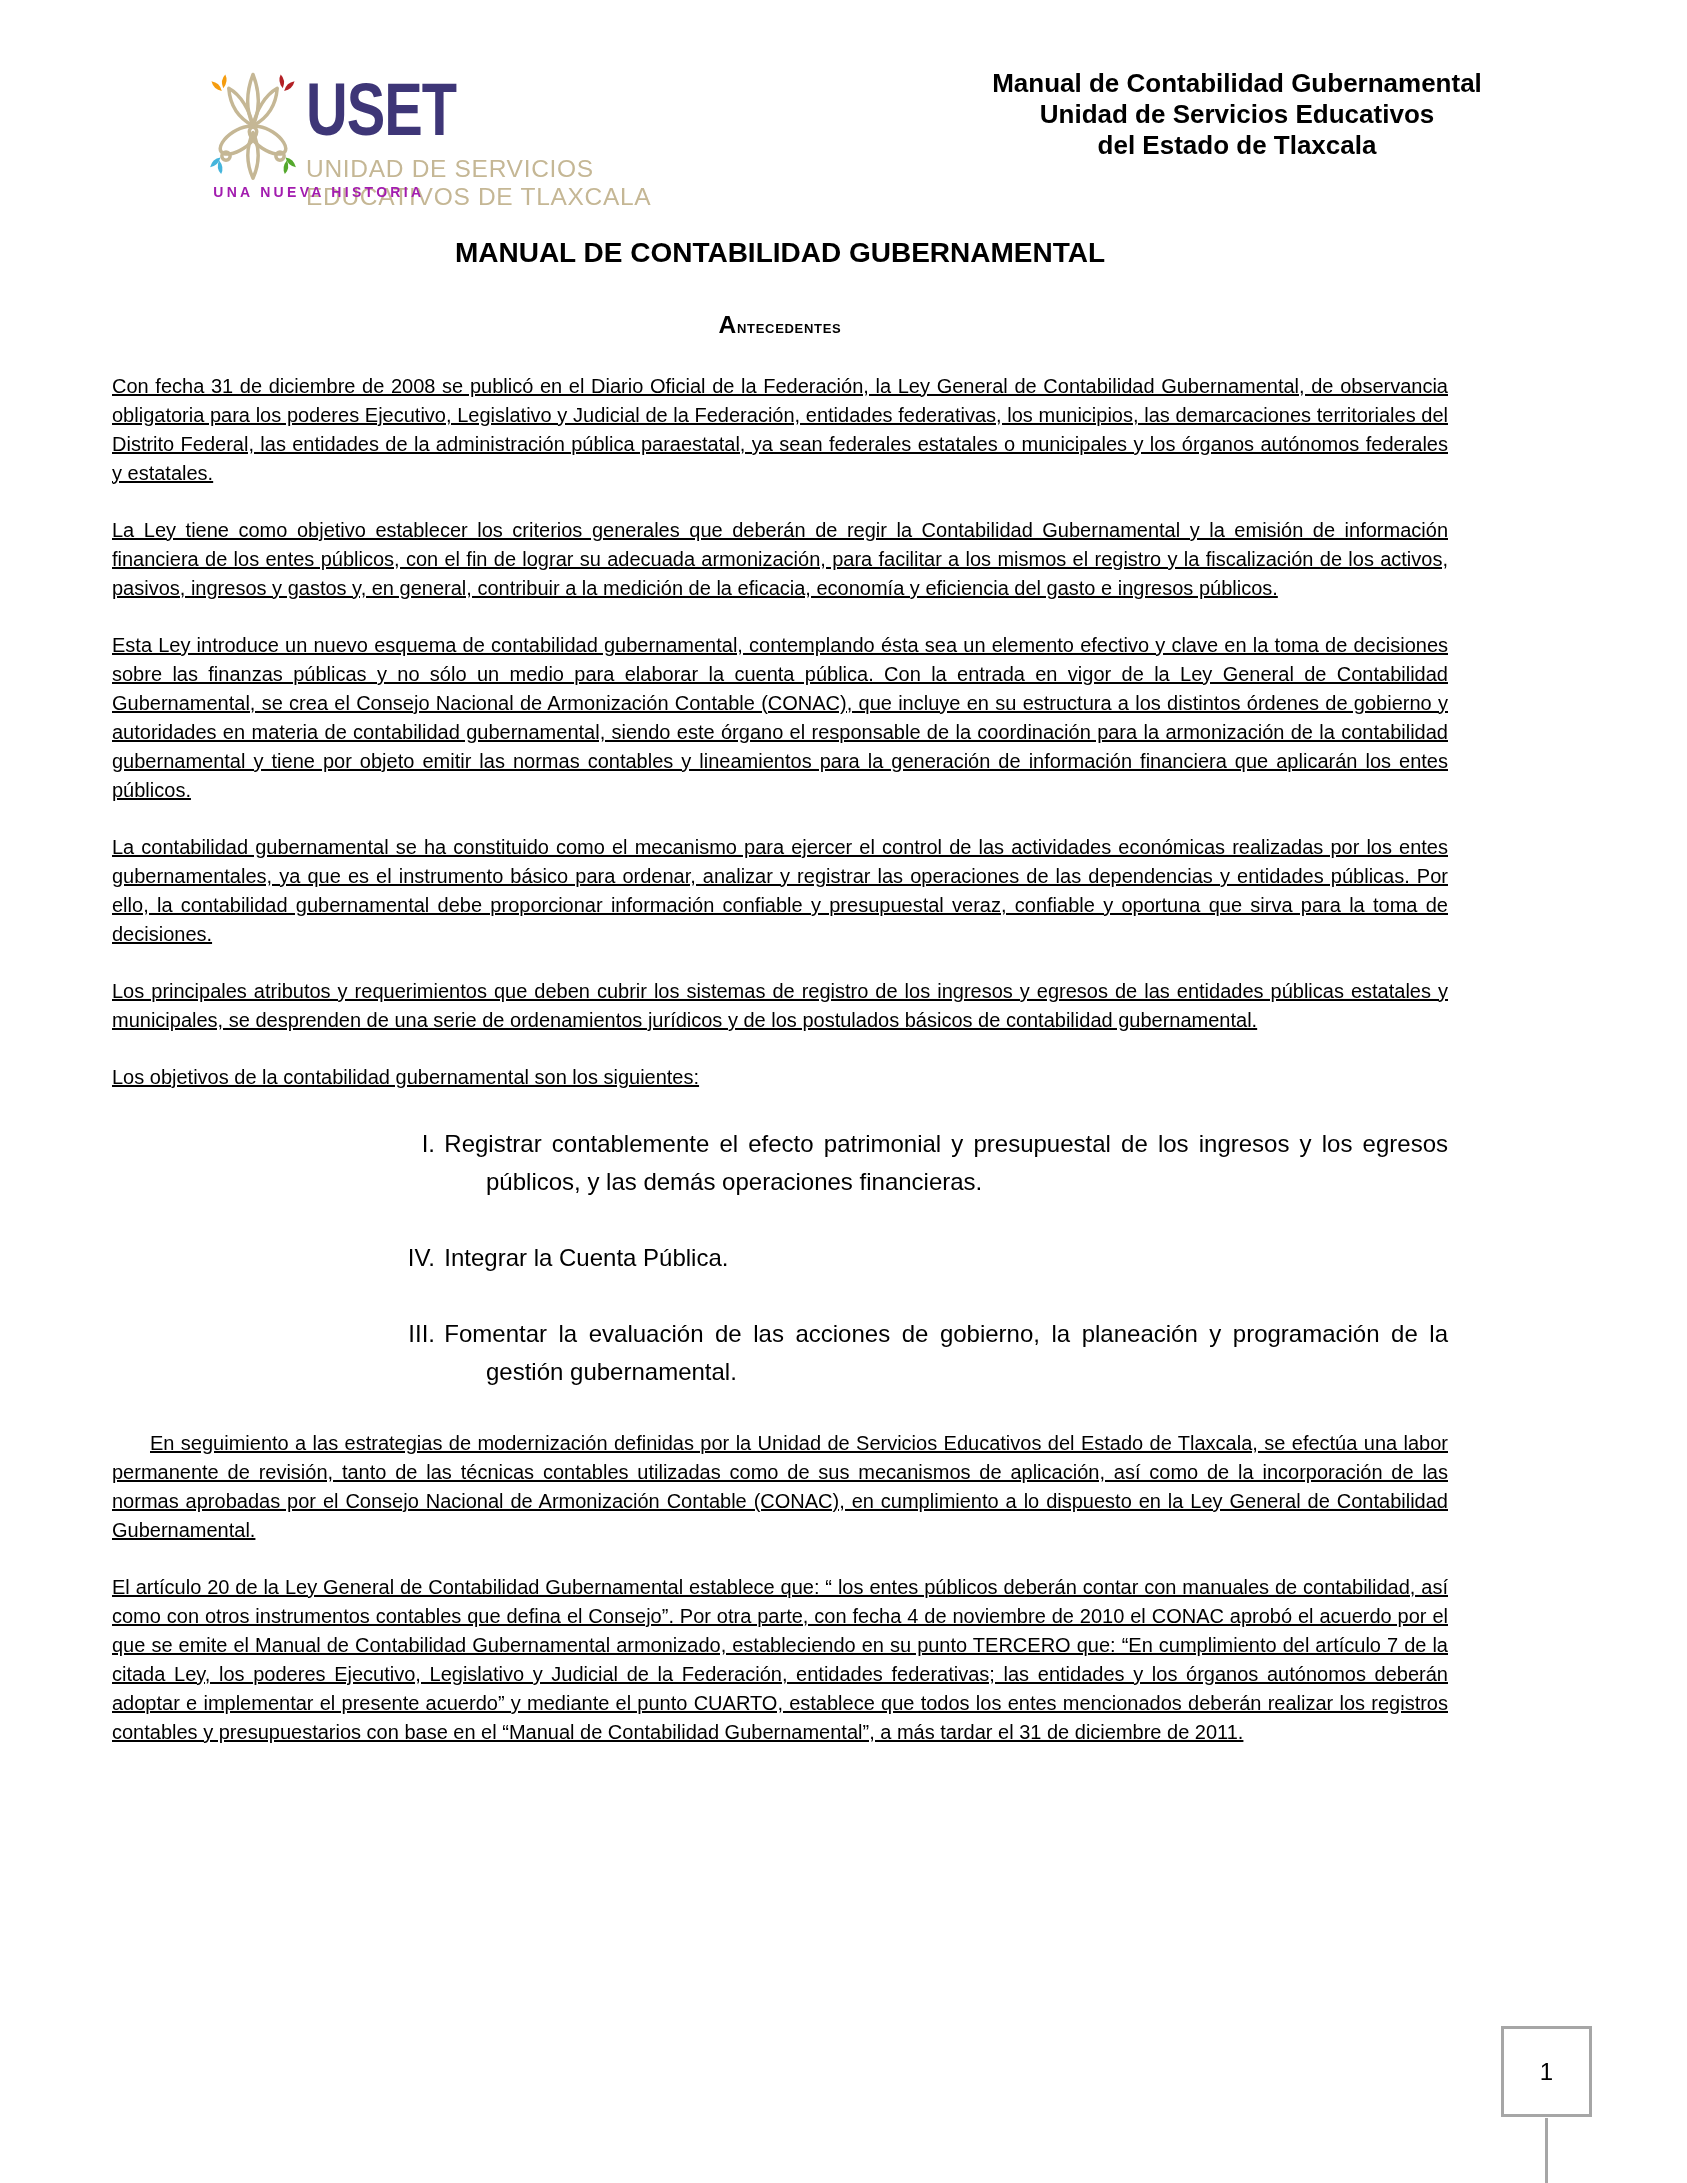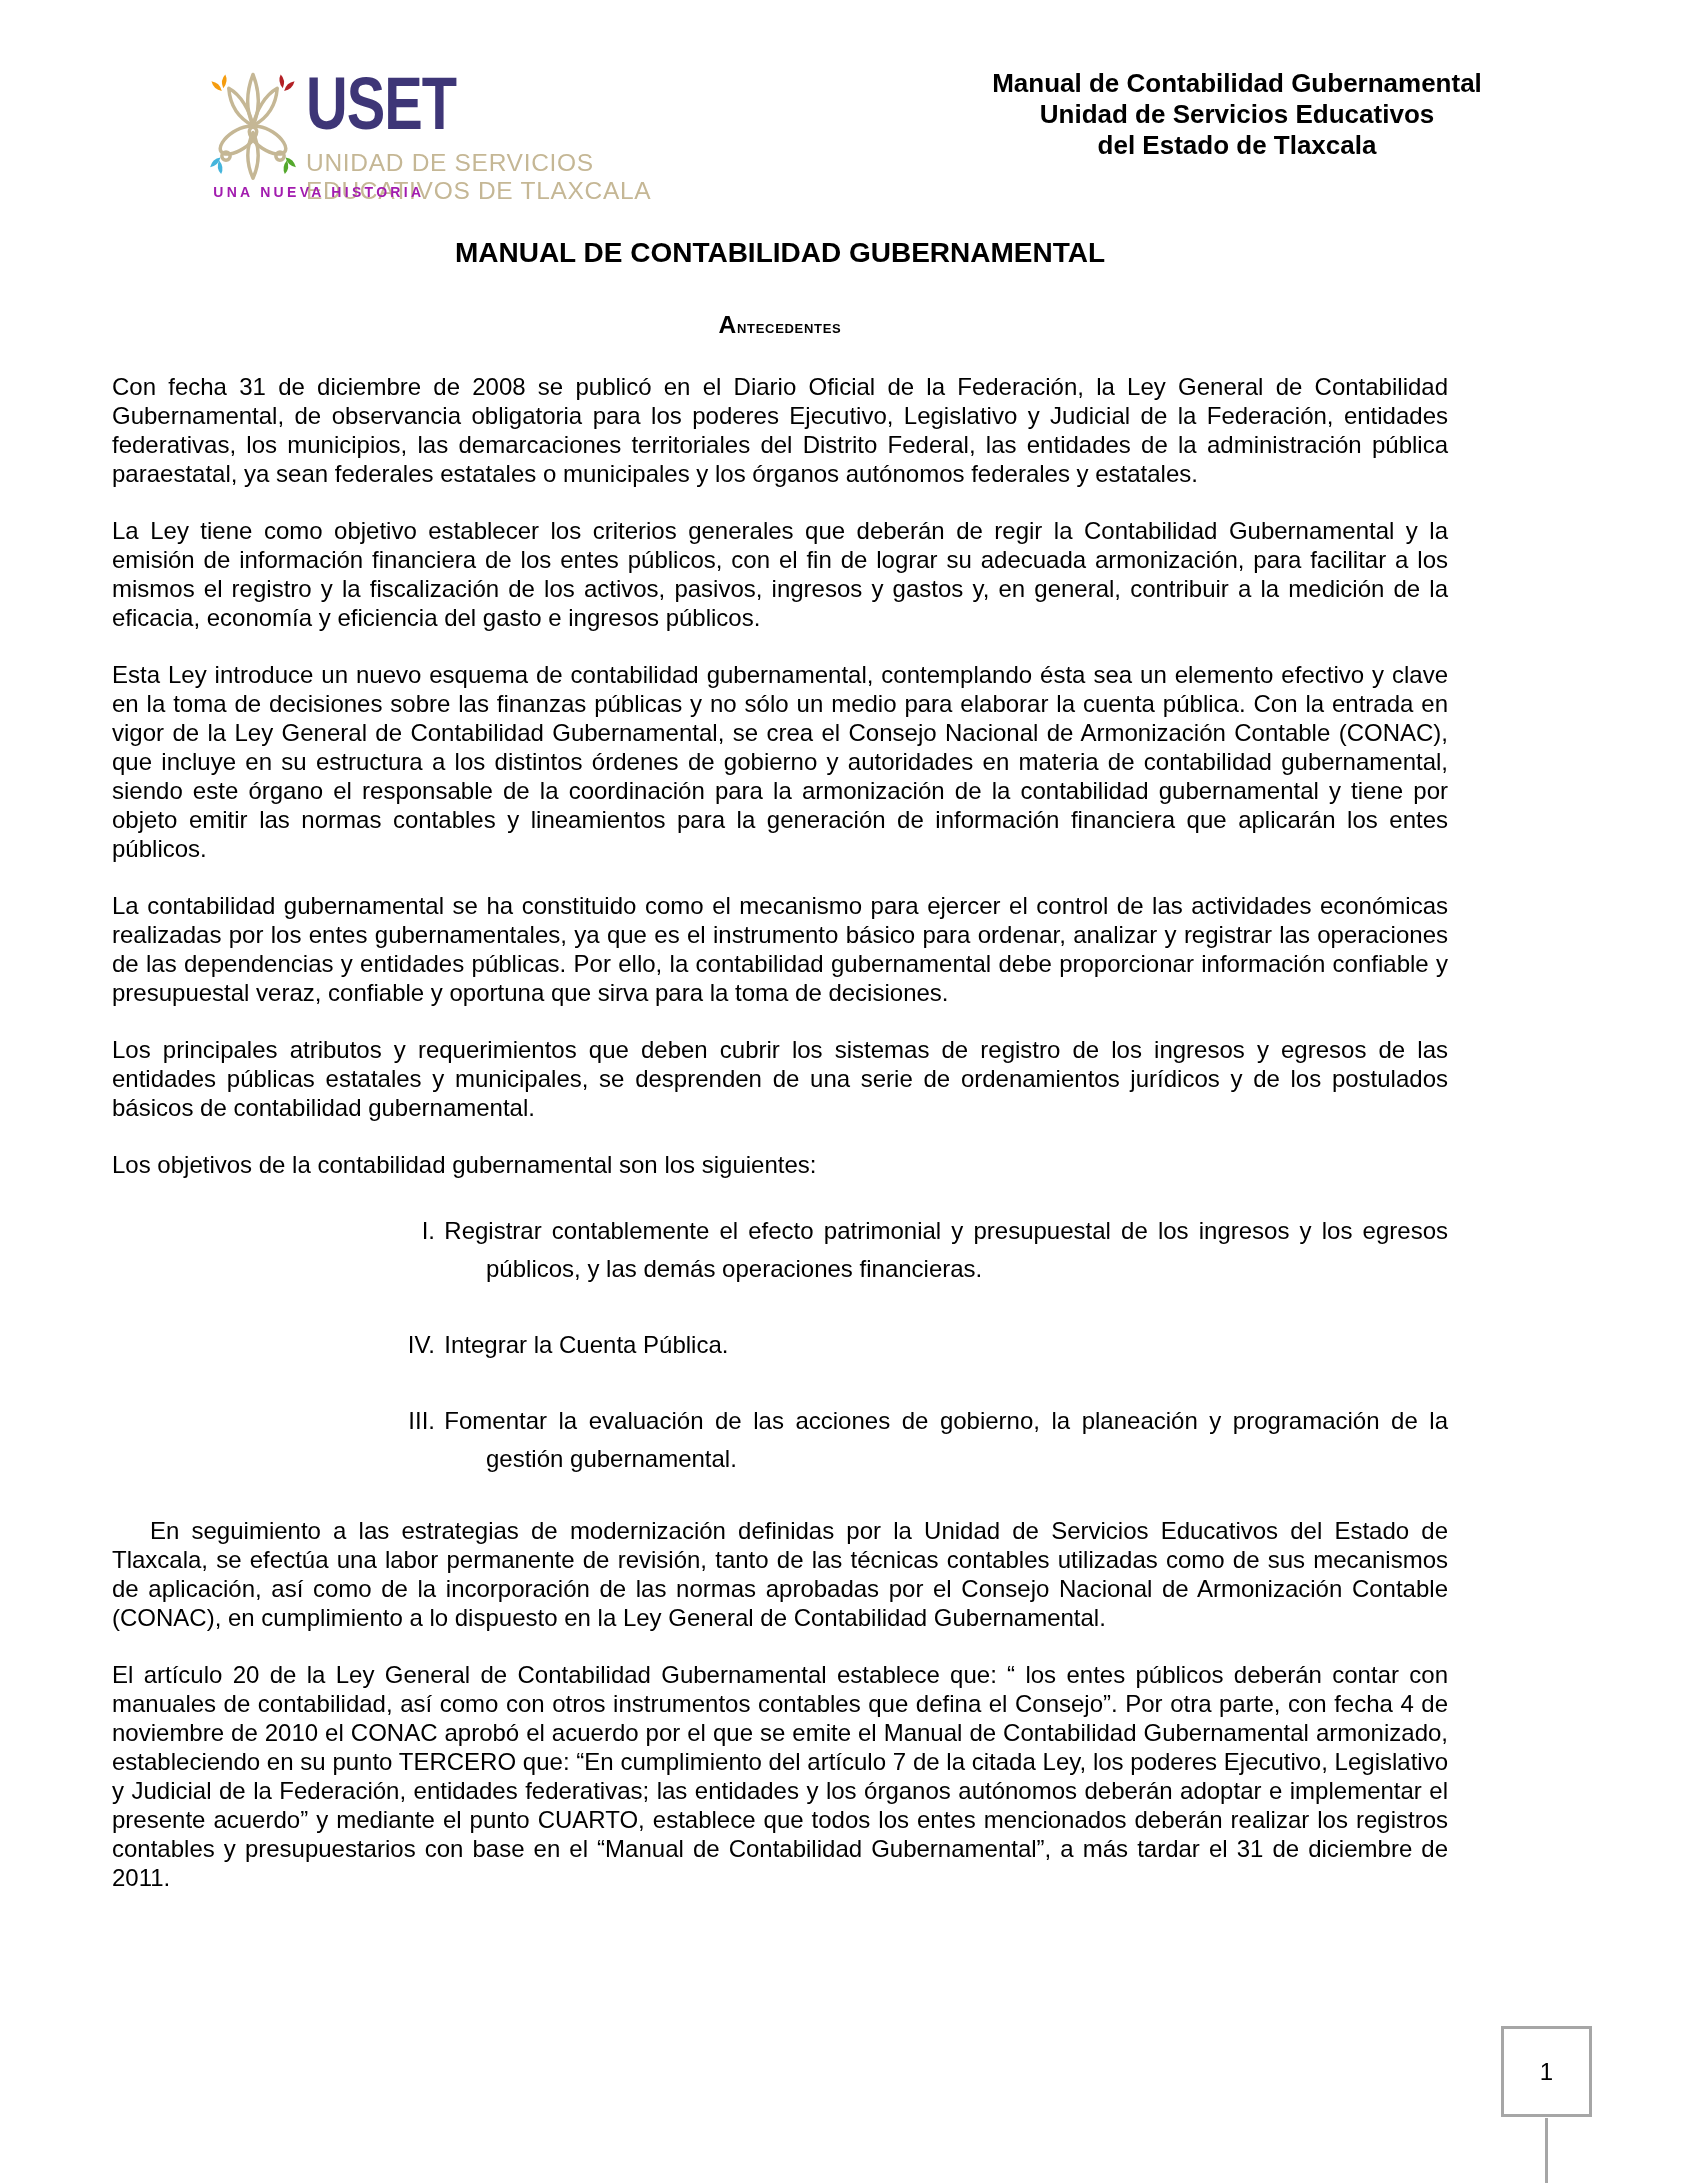--- a/index.html
+++ b/index.html
@@ -7,21 +7,21 @@
     position:relative;
     width:1687px;height:2183px;
     background:#ffffff;
     font-family:"Liberation Sans", sans-serif;
     color:#000;
     overflow:hidden;
   }
   
   .logo-block{position:absolute;left:208px;top:63px;width:476px;height:152px;}
   .flower{position:absolute;left:0;top:5.3px;width:90px;height:116px;}
-  .wordmark{position:absolute;left:98px;top:10px;}
+  .wordmark{position:absolute;left:98px;top:16px;}
   .uset-acronym{
     display:inline-block;
     font-weight:bold;font-size:74px;line-height:61px;
     color:#3E3677;letter-spacing:-1.3px;
     transform:scaleX(0.78);transform-origin:left top;
   }
   .logo-sub{color:#C5B795;font-size:24.5px;line-height:28.4px;letter-spacing:0.7px;margin-top:14.6px;}
   .logo-tagline{
     position:absolute;left:5.3px;top:121px;width:132px;
     color:#a21caf;font-weight:bold;font-size:14px;letter-spacing:3.3px;white-space:nowrap;
@@ -36,22 +36,23 @@
   }
   .doc-title{
     text-align:center;font-weight:bold;font-size:28px;line-height:32px;margin:0;
   }
   .doc-subtitle{
     text-align:center;font-weight:bold;margin-top:42px;letter-spacing:0.7px;
   }
   .doc-subtitle .cap{font-size:24.5px;}
   .doc-subtitle .rest{font-size:13px;}
   .doc p{
-    font-size:24px;line-height:29px;margin:0 0 28px 0;
+    font-size:20px;line-height:29px;margin:0 0 28px 0;
     text-align:justify;
+    text-decoration:underline;
   }
   .doc p.first{margin-top:33px;}
   .doc p.indented{text-indent:38px;}
   .objectives{margin:33px 0 28px 0;}
   .obj-item{
     font-size:24px;line-height:38px;text-align:justify;
     margin:8px 0 38px 0;
     margin-left:374px;text-indent:-103px;
   }
   .obj-item .num{

